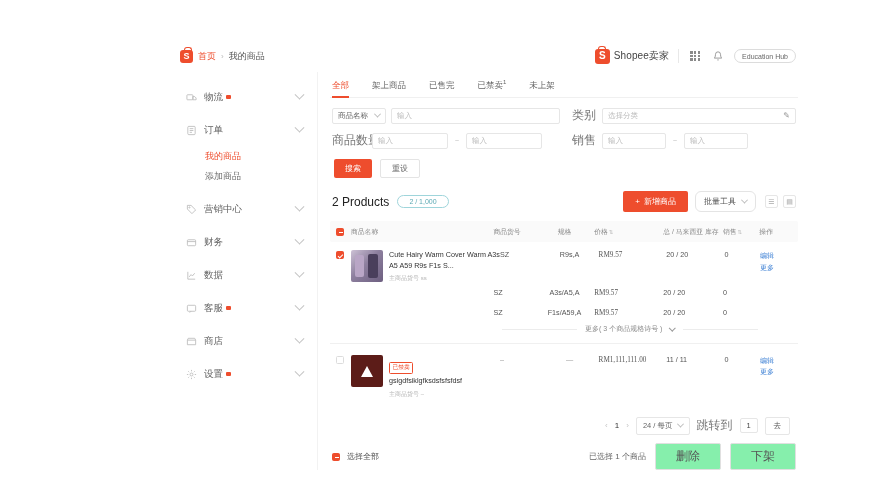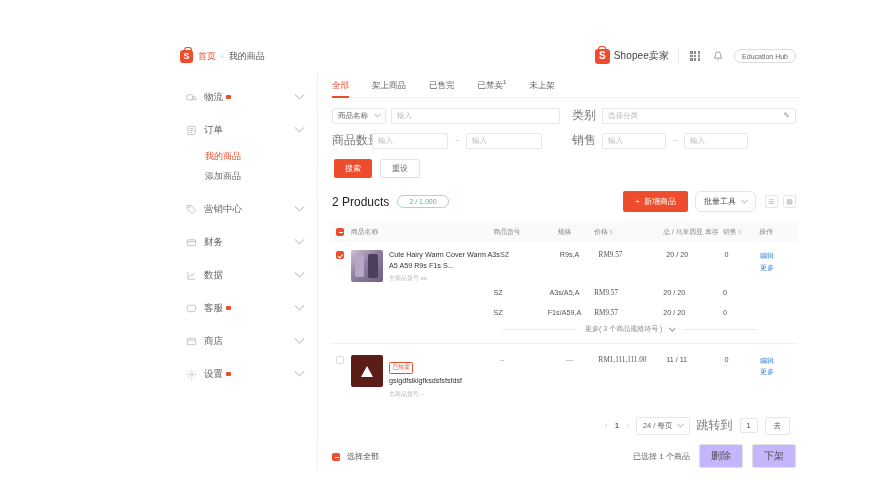--- a/index.html
+++ b/index.html
@@ -297,22 +297,22 @@
   
   .botbar {
     position: absolute; left: 148px; bottom: 0;
     width: 492px; height: 28px;
     display: flex; align-items: center; padding: 0 14px;
   }
   .sel-all-label { font-size: 8px; color: #555; }
   .bot-right { margin-left: auto; display: flex; align-items: center; gap: 9px; }
   .sel-count { font-size: 8px; color: #666; }
   .btn-out {
-    border: 1px solid #e0e0e0; border-radius: 2px; background: #c4b5fd;
-    font-size: 10px; color: #555; padding: 4px 11px; cursor: pointer;
+    border: 1px solid #e0e0e0; border-radius: 2px; background: #86efac;
+    font-size: 12px; color: #555; padding: 4px 20px; cursor: pointer;
   }
 </style>
 </head>
 <body>
 
 <div id="page">
   <div id="app">
 
     <div class="header">
       <div class="brand-crumb">

